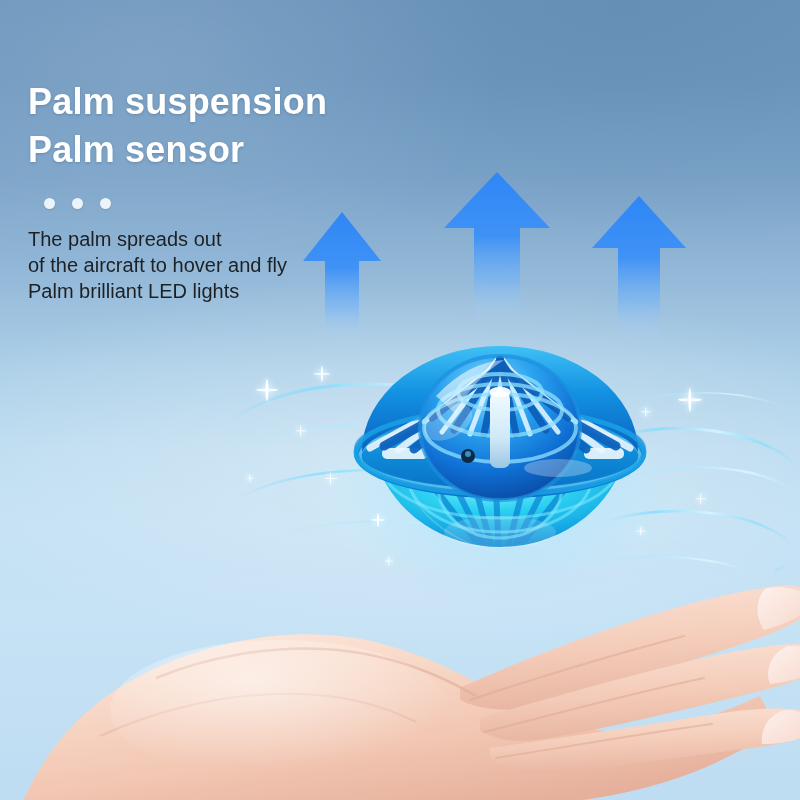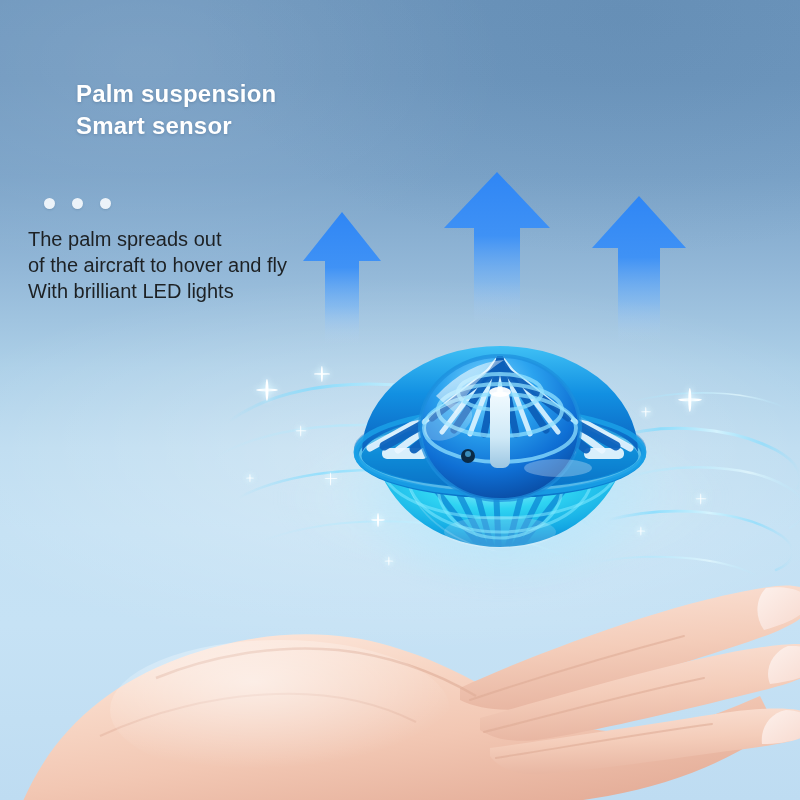--- a/index.html
+++ b/index.html
@@ -36,27 +36,26 @@
       radial-gradient(ellipse 700px 260px at 50% 58%, rgba(255,255,255,0.30), rgba(255,255,255,0) 72%);
     pointer-events: none;
   }
 
   
   .headline {
     position: absolute;
     left: 28px;
     top: 78px;
     color: #ffffff;
-    font-size: 24px;
+    font-size: 36px;
     font-weight: bold;
     line-height: 1.32;
     letter-spacing: 0.2px;
     text-shadow: 0 1px 3px rgba(40,70,100,0.28);
     white-space: nowrap;
-    margin-left: 48px;
   }
   .headline .ln { display: block; }
 
   .dots {
     position: absolute;
     left: 44px;
     top: 198px;
     display: flex;
     gap: 17px;
     align-items: center;
@@ -204,33 +203,33 @@
           <stop offset="72%" stop-color="#6fb2fa" stop-opacity="0.52"></stop>
           <stop offset="100%" stop-color="#bdd9f7" stop-opacity="0"></stop>
         </linearGradient>
       </defs>
       <path d="M47 0 L94 52 L68 52 L68 146 L26 146 L26 52 L0 52 Z" fill="url(#agR)"></path>
     </svg>
   </div>
 
   <div class="headline">
     <span class="ln">Palm suspension</span>
-    <span class="ln">Smart sensor</span>
+    <span class="ln">Palm sensor</span>
   </div>
 
   <div class="dots">
     <span class="dot"></span>
     <span class="dot"></span>
     <span class="dot"></span>
   </div>
 
   <div class="subcopy">
     <span class="ln">The palm spreads out</span>
     <span class="ln">of the aircraft to hover and fly</span>
-    <span class="ln">With brilliant LED lights</span>
+    <span class="ln">Palm brilliant LED lights</span>
   </div>
 
   <div class="orb-halo"></div>
 
   <div class="trails">
     <svg viewBox="0 0 600 290">
       <defs>
         <linearGradient id="trG" x1="0" y1="0" x2="1" y2="0">
           <stop offset="0%" stop-color="#7fdcff" stop-opacity="0"></stop>
           <stop offset="25%" stop-color="#7fdcff" stop-opacity="0.75"></stop>

